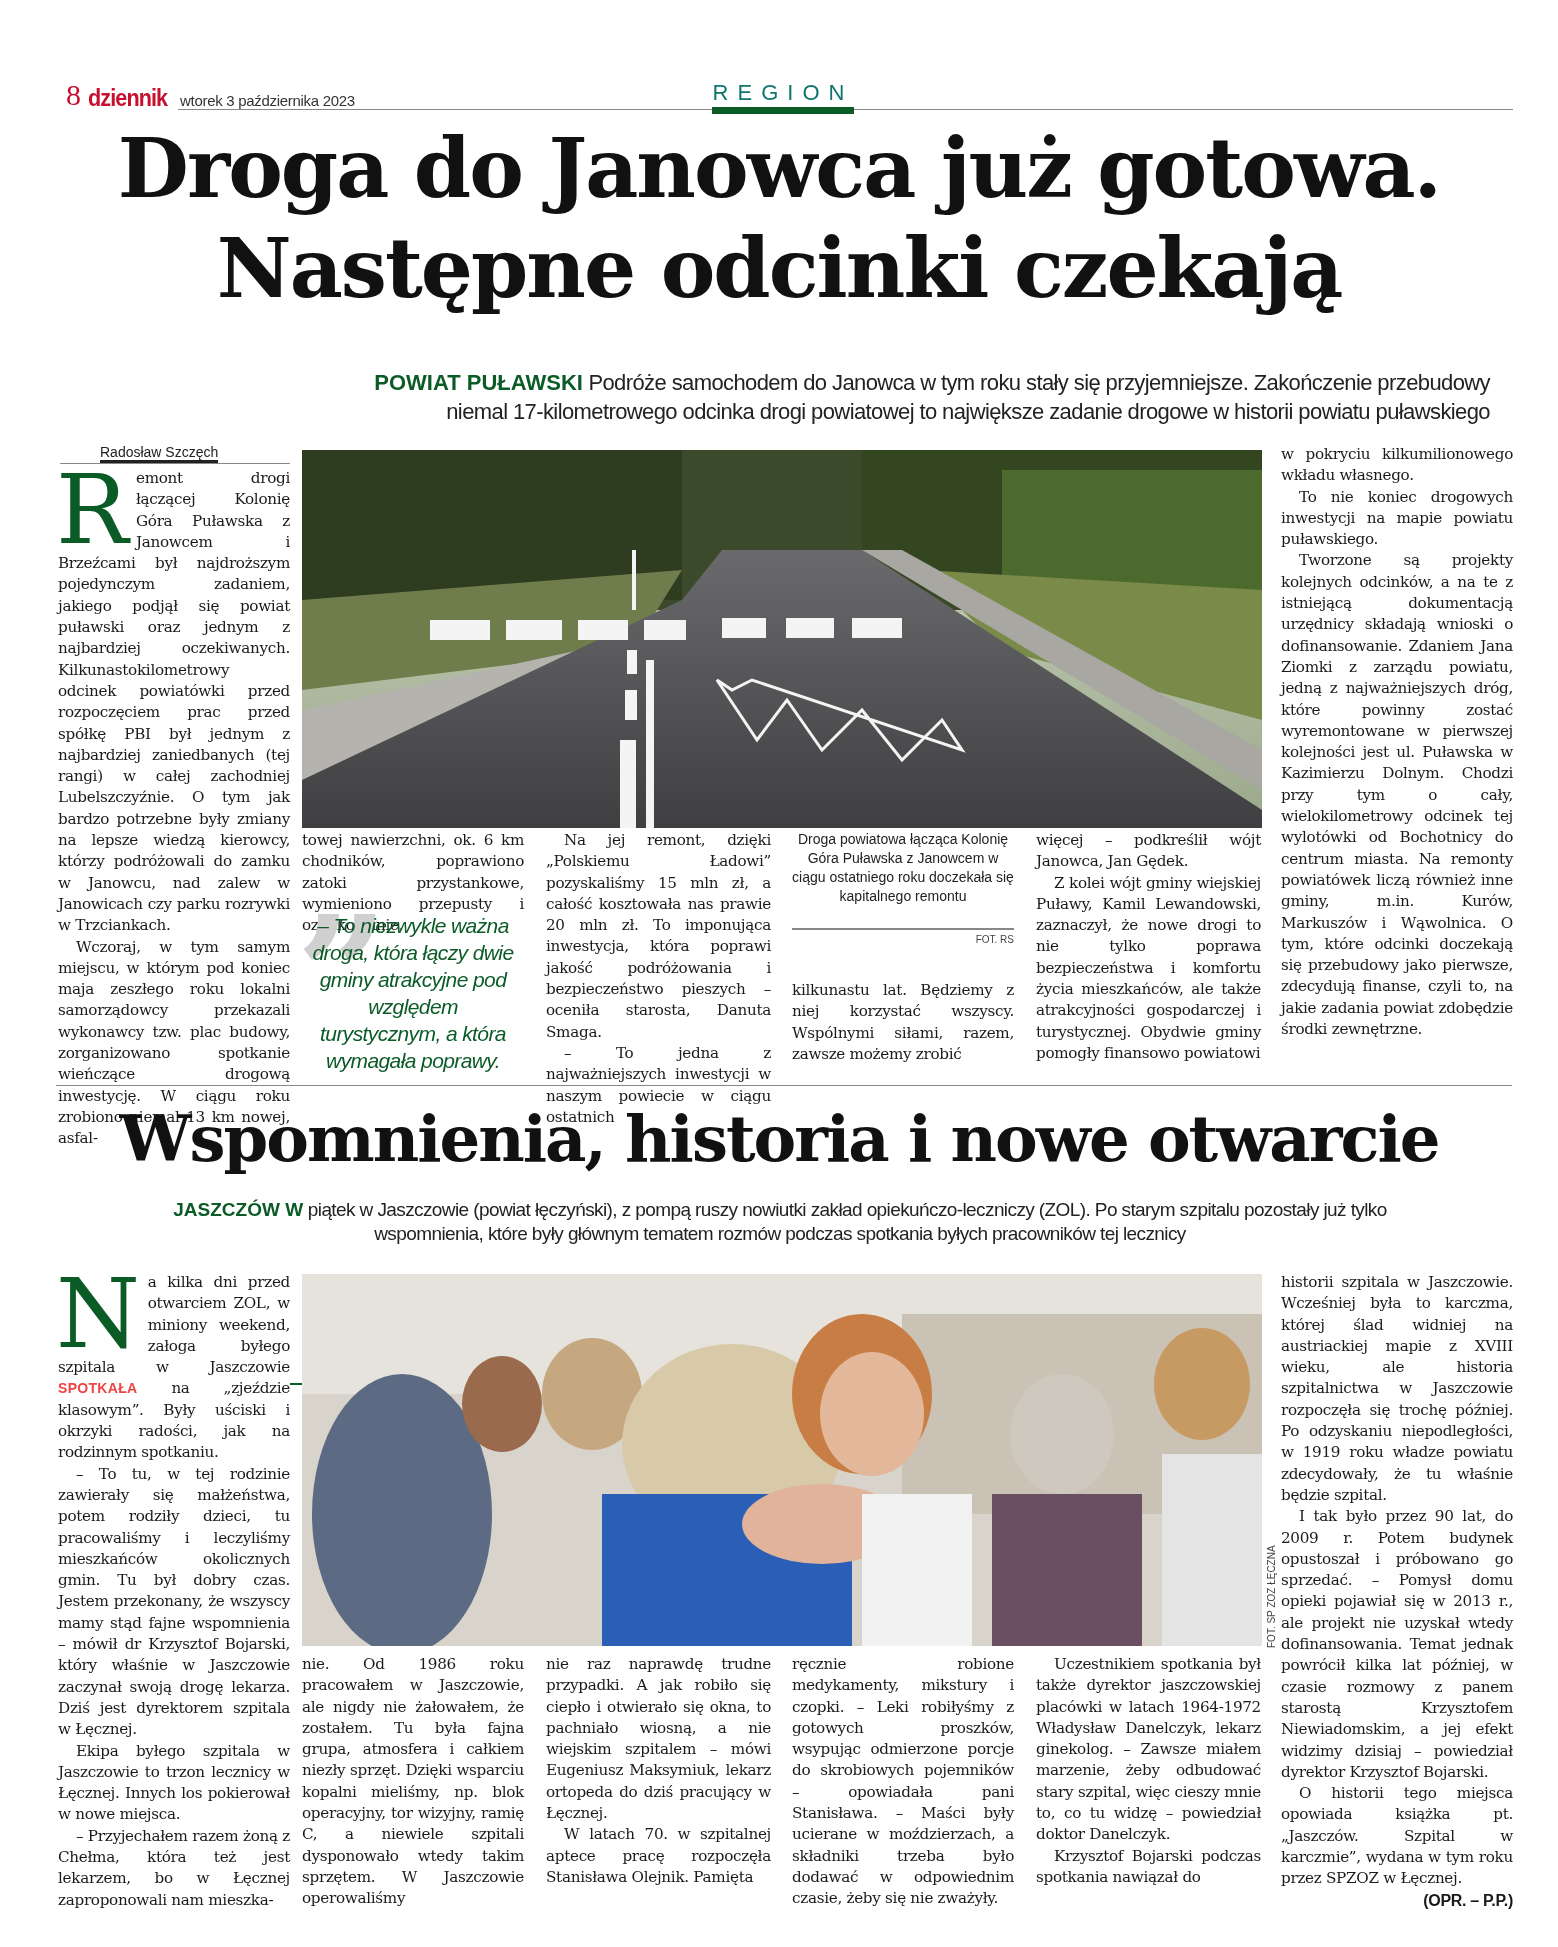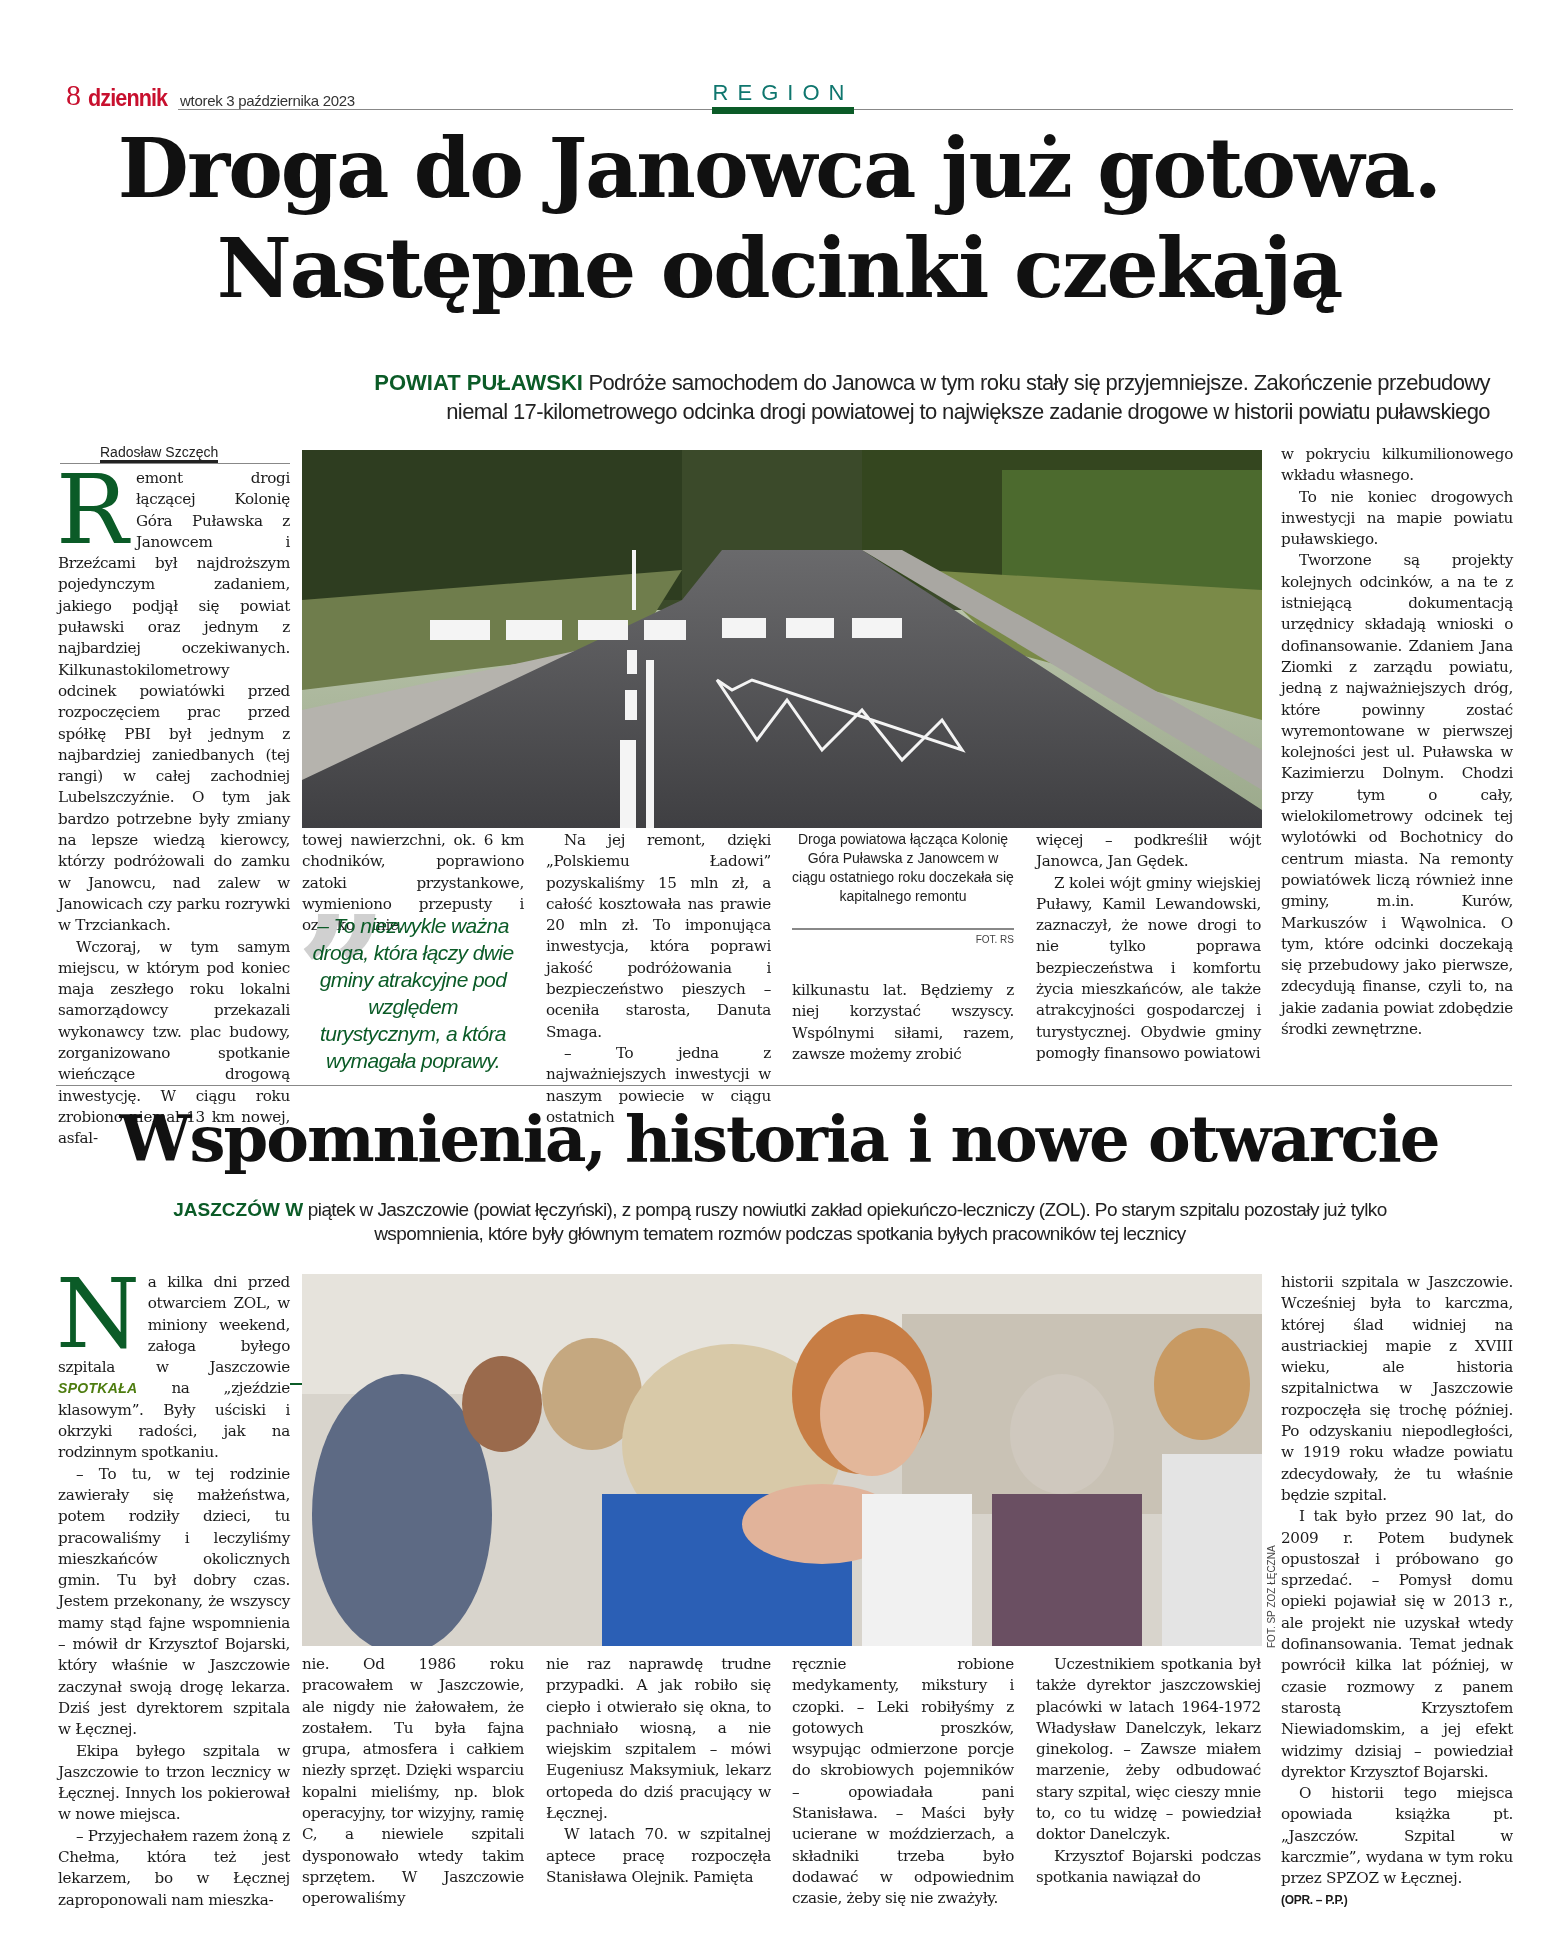--- a/index.html
+++ b/index.html
@@ -39,25 +39,25 @@
 
   .photo { overflow: hidden; }
   .caption { font-family: "Liberation Sans", sans-serif; font-size: 14px; line-height: 19px; color: #222; }
   .caption-rule { height: 2px; background: #888; }
   .credit { font-family: "Liberation Sans", sans-serif; font-size: 10px; color: #444; text-align: right; }
 
   .quote { font-family: "Liberation Sans", sans-serif; font-style: italic; color: #0b5b27; font-size: 21px; line-height: 27px; letter-spacing: -0.6px; }
   .quote-mark { font-family: "DejaVu Serif", serif; font-weight: bold; color: #d0d0d0; font-size: 160px; line-height: 140px; }
 
   .mid-rule { left: 56px; top: 1085px; width: 1456px; height: 1px; background: #888; }
-  .spot { color: #4d7c0f; font-family: "Liberation Sans", sans-serif; font-weight: bold; letter-spacing: 0.3px; font-size: 14px; font-style: italic; }
+  .spot { color: #ef4444; font-family: "Liberation Sans", sans-serif; font-weight: bold; letter-spacing: 0.3px; font-size: 14px; }
   .pointer { height: 1.5px; background: #0b5b27; }
   .pointer-dot { width: 9px; height: 9px; border: 1.5px solid #0b5b27; border-radius: 50%; background: #fff; }
   .vcredit { font-family: "Liberation Sans", sans-serif; font-size: 10px; color: #444; transform: rotate(-90deg); transform-origin: left top; white-space: nowrap; }
-  .sign { font-family: "Liberation Sans", sans-serif; font-weight: bold; font-size: 12px; }
+  .sign { font-family: "Liberation Sans", sans-serif; font-weight: bold; font-size: 16px; text-align: right; }
 </style>
 </head>
 <body>
 
 <div class="abs page-num">8</div>
 <div class="abs logo">dziennik</div>
 <div class="abs date">wtorek 3 października 2023</div>
 <div class="abs header-rule"></div>
 <div class="abs section">REGION</div>
 <div class="abs section-bar"></div>

